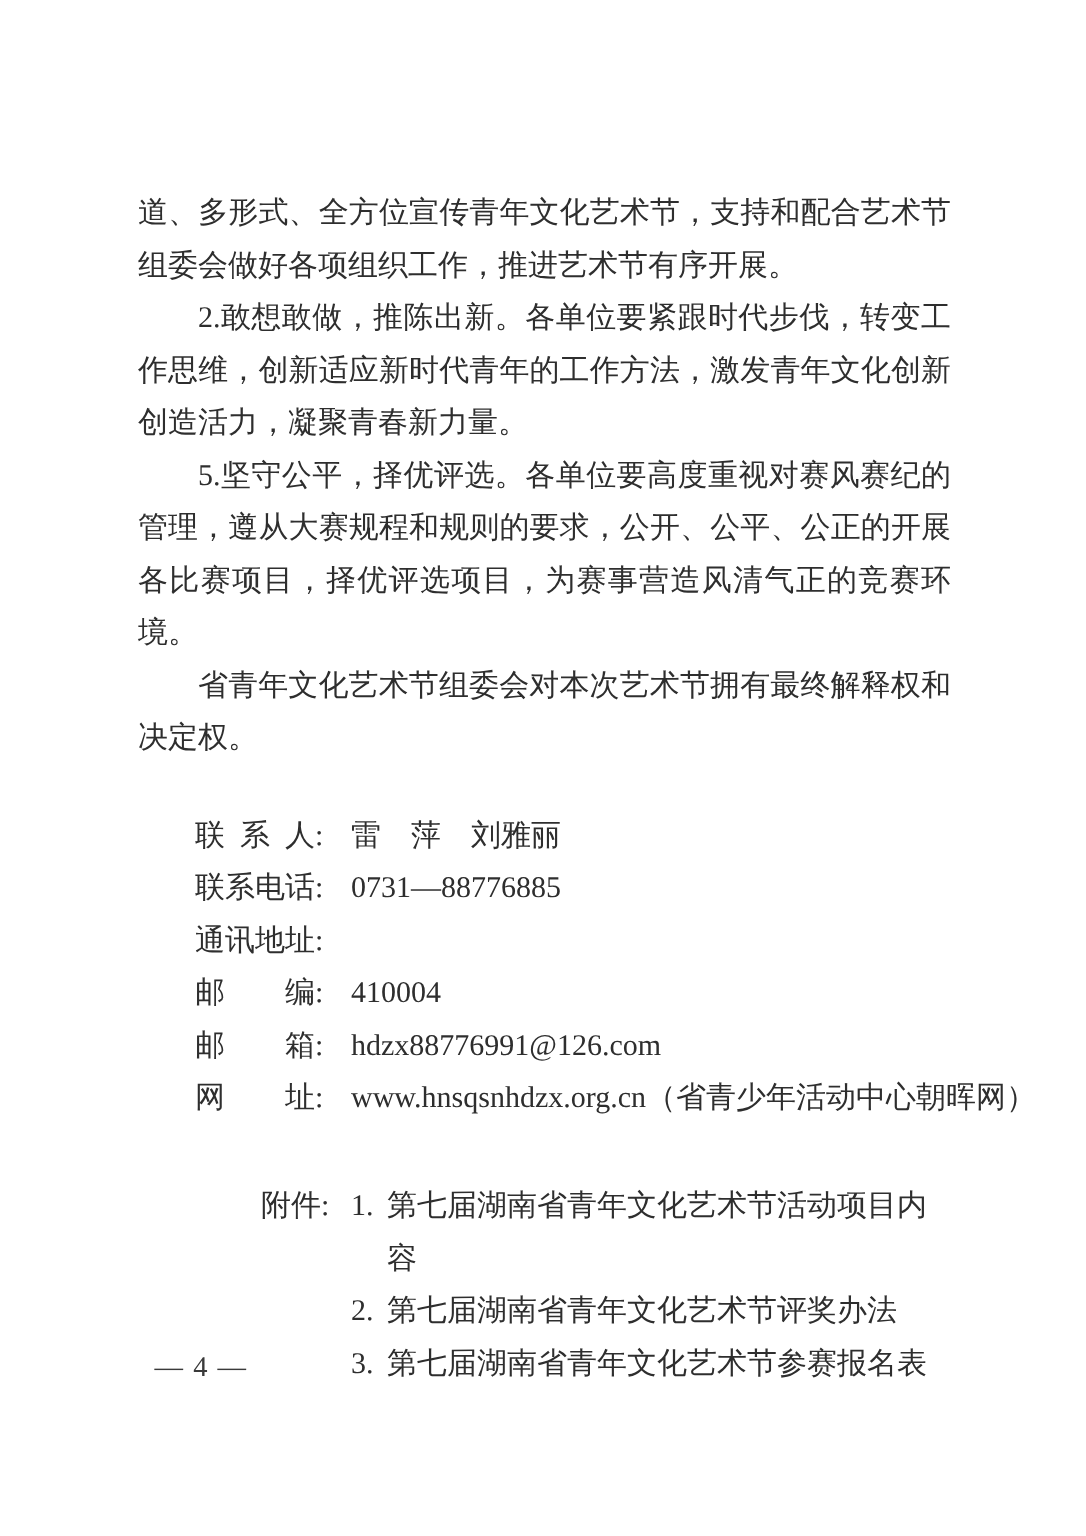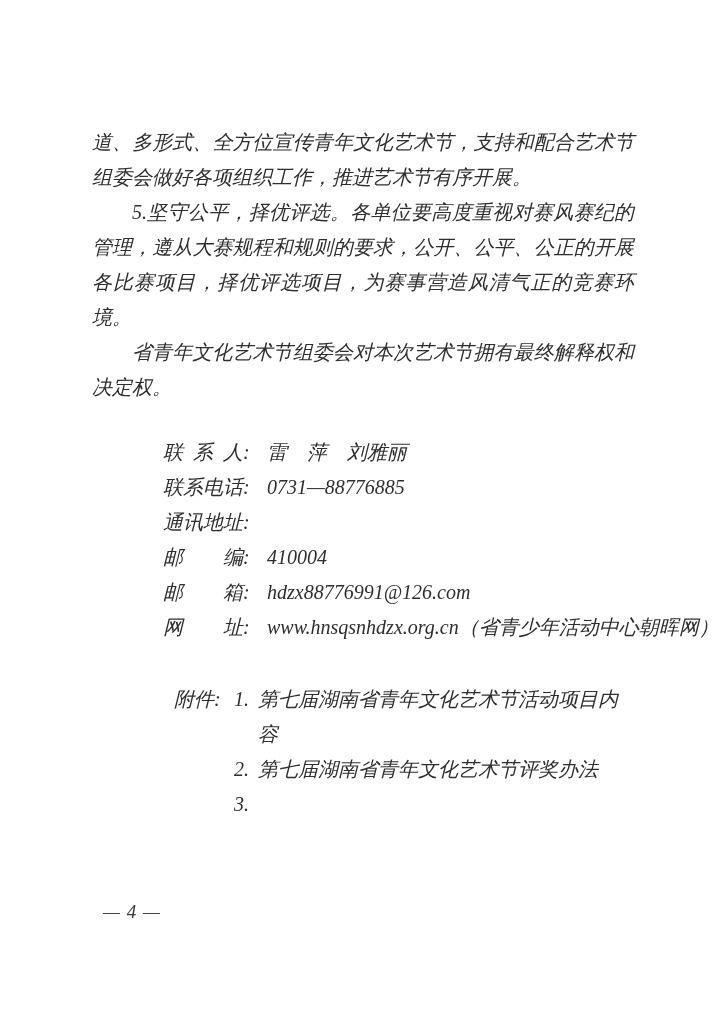--- a/index.html
+++ b/index.html
@@ -4,38 +4,37 @@
 <style>
   html, body { margin: 0; padding: 0; background: #ffffff; }
   .page {
     position: relative;
     width: 724px;
     height: 1024px;
     background: #ffffff;
     overflow: hidden;
     font-family: "Liberation Serif", "DejaVu Serif", serif;
     color: #2e2e2e;
-    font-style: italic;
   }
   .content {
     position: absolute;
     top: 125px;
     left: 92px;
     width: 542px;
     font-size: 20px;
     line-height: 35px;
   }
   .content p {
     margin: 0;
     text-align: justify;
   }
   .content p.indent { text-indent: 40px; }
 
   .contact-section { margin-top: 30px; padding-left: 38px; }
-  .contact-row { display: flex; align-items: flex-start; margin-left: 33px; }
+  .contact-row { display: flex; align-items: flex-start; }
   .contact-label {
     display: inline-block;
     width: 80px;
     flex: 0 0 80px;
     text-align: justify;
     text-align-last: justify;
     white-space: nowrap;
   }
   .contact-colon { display: inline-block; width: 24px; flex: 0 0 24px; }
   .contact-value { white-space: nowrap; }
@@ -66,20 +65,21 @@
   }
 </style>
 </head>
 <body>
 
 <div class="page">
 
   <div class="content">
 
     <p>道、多形式、全方位宣传青年文化艺术节，支持和配合艺术节组委会做好各项组织工作，推进艺术节有序开展。</p>
+    <p class="indent">2.敢想敢做，推陈出新。各单位要紧跟时代步伐，转变工作思维，创新适应新时代青年的工作方法，激发青年文化创新创造活力，凝聚青春新力量。</p>
     <p class="indent">5.坚守公平，择优评选。各单位要高度重视对赛风赛纪的管理，遵从大赛规程和规则的要求，公开、公平、公正的开展各比赛项目，择优评选项目，为赛事营造风清气正的竞赛环境。</p>
     <p class="indent">省青年文化艺术节组委会对本次艺术节拥有最终解释权和决定权。</p>
 
     <div class="contact-section">
       <div class="contact-row">
         <span class="contact-label">联系人</span>
           <span class="contact-colon">:</span>
           <span class="contact-value">雷　萍　刘雅丽</span>
       </div>
       <div class="contact-row">
@@ -114,20 +114,21 @@
         <div class="attachment-item">
           <span class="attachment-number">1.</span>
             <span class="attachment-title">第七届湖南省青年文化艺术节活动项目内容</span>
         </div>
         <div class="attachment-item">
           <span class="attachment-number">2.</span>
             <span class="attachment-title">第七届湖南省青年文化艺术节评奖办法</span>
         </div>
         <div class="attachment-item">
           <span class="attachment-number">3.</span>
+            <span class="attachment-title">第七届湖南省青年文化艺术节参赛报名表</span>
         </div>
       </div>
     </div>
 
   </div>
 
   <div class="page-number">— 4 —</div>
   <div class="watermark">设计艺术学院</div>
 
 </div>

